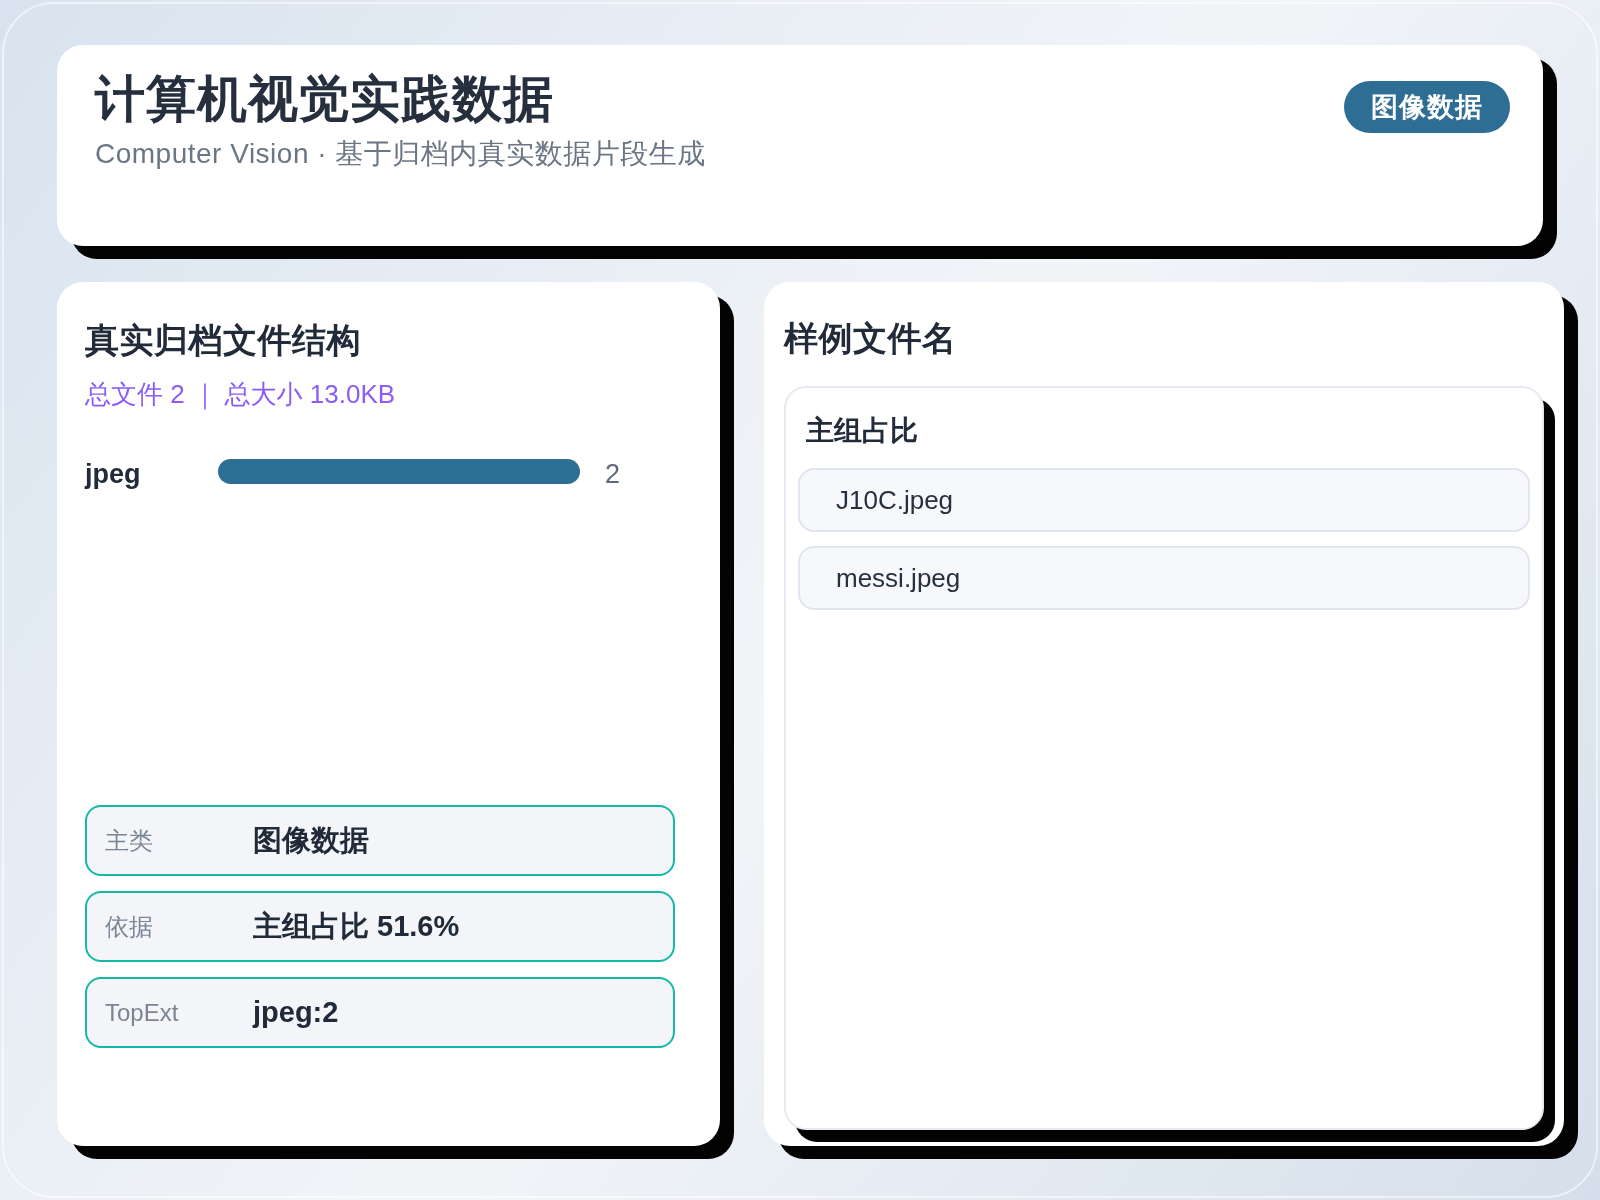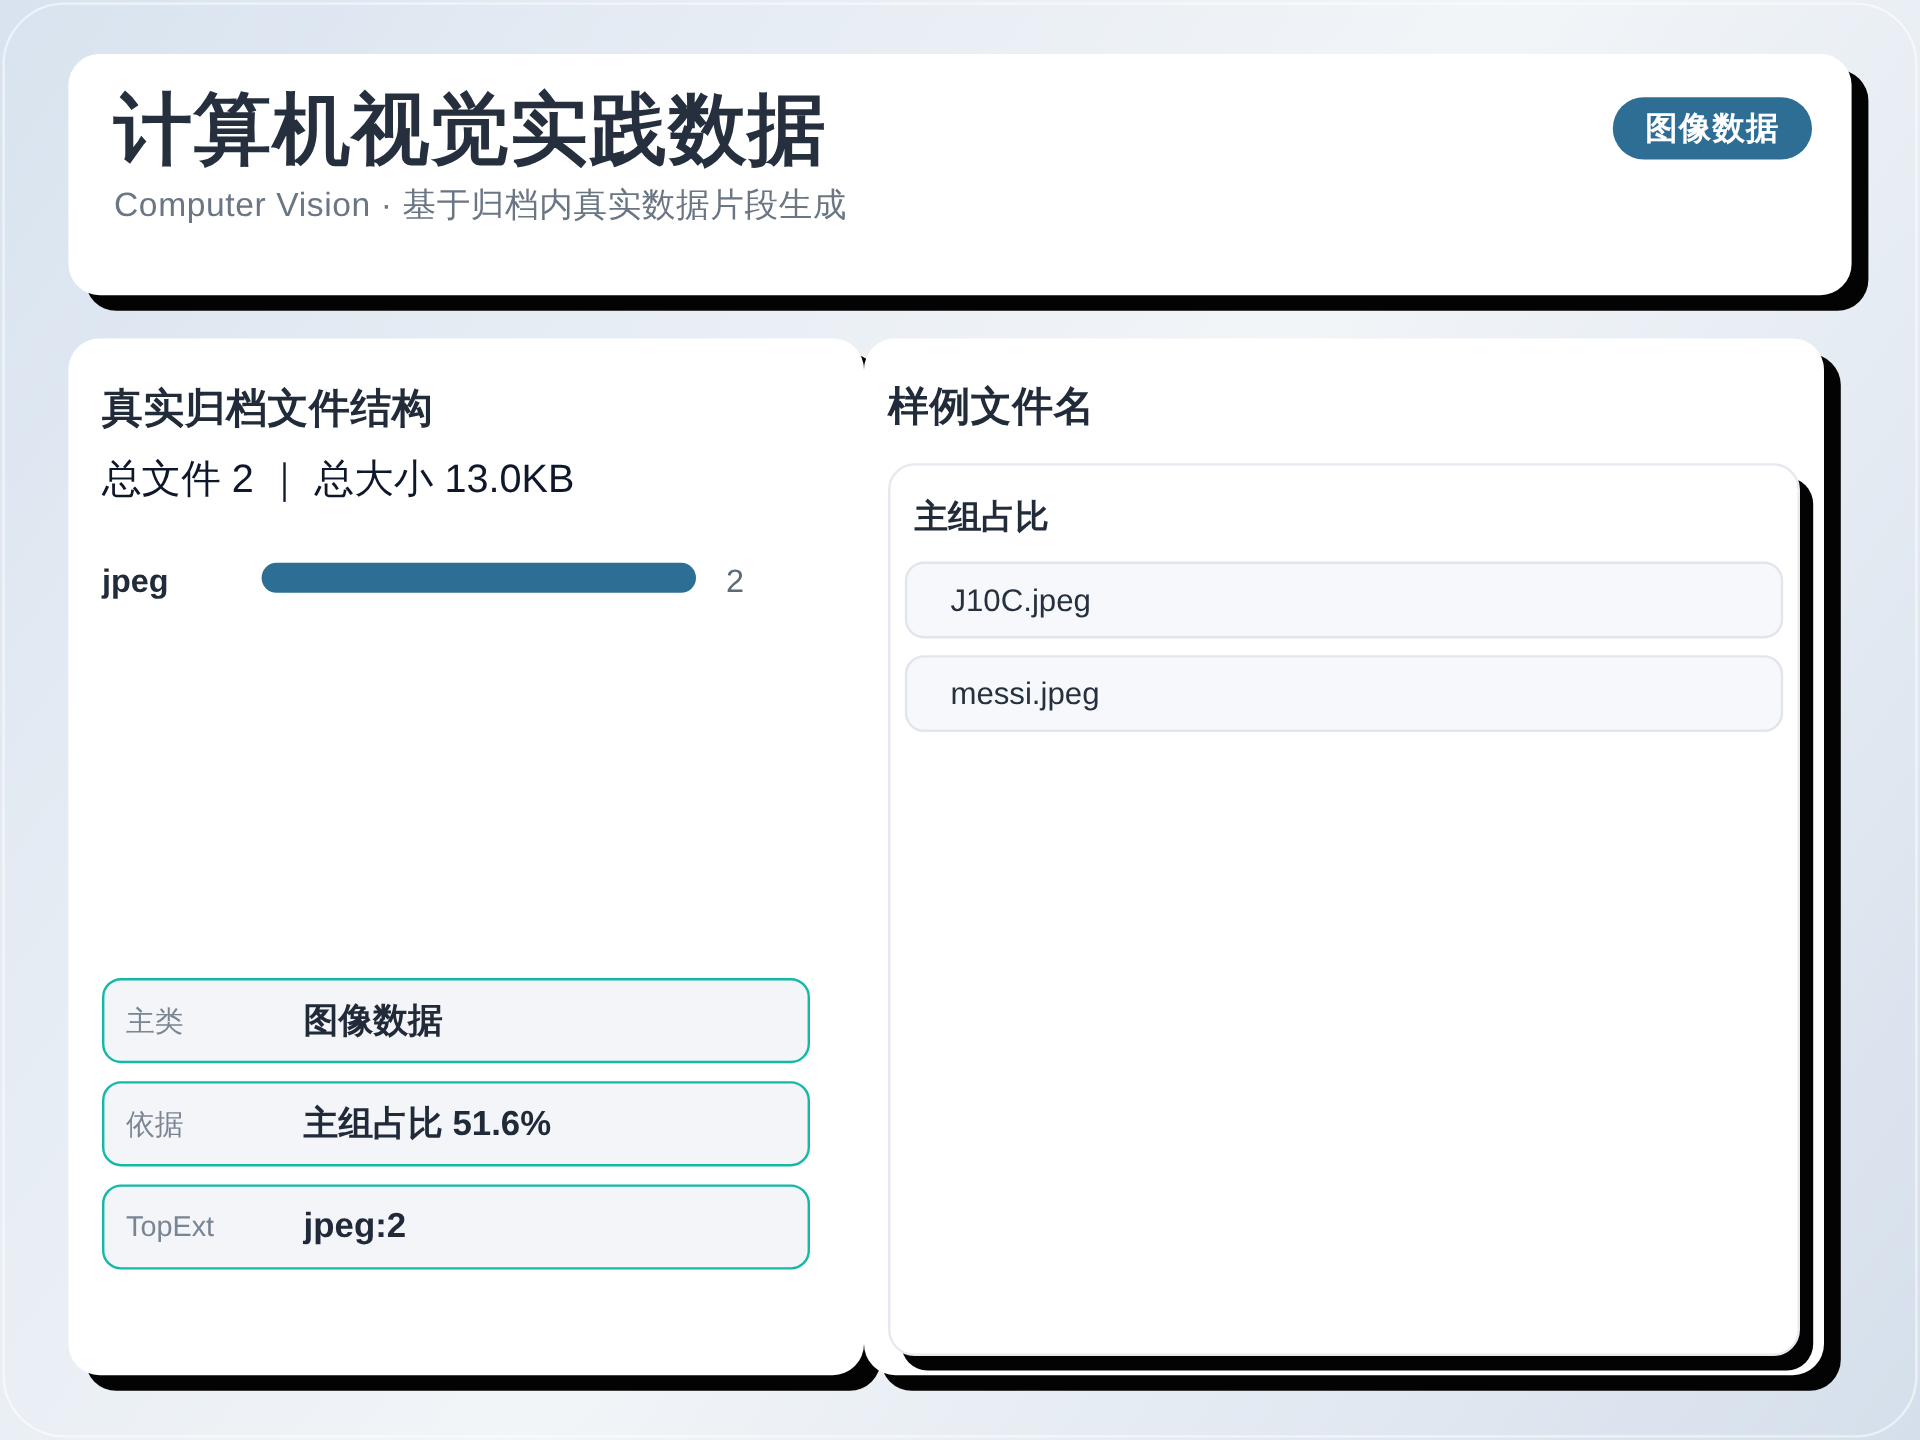--- a/index.html
+++ b/index.html
@@ -20,51 +20,51 @@
   }
   .card {
     position: absolute;
     background: #ffffff;
     border-radius: 26px;
     box-shadow: 14px 13px 0 #030303;
   }
   
   .header-card { left: 57px; top: 45px; width: 1486px; height: 201px; padding: 26px 38px 0 38px; }
   .page-title {
-    font-size: 65px; font-weight: 800; letter-spacing: 1px;
+    font-size: 50px; font-weight: 800; letter-spacing: 1px;
     color: #262f3e; line-height: 1.14;
   }
   .page-subtitle { margin-top: 7px; font-size: 28px; color: #6b7684; letter-spacing: 0.5px; }
   .badge {
     position: absolute; top: 36px; right: 33px;
     height: 52px; padding: 0 27px;
     display: flex; align-items: center;
     background: #2e6d94; color: #ffffff;
     font-size: 27px; font-weight: 800;
     border-radius: 28px; letter-spacing: 1px;
   }
   
   .left-card { left: 57px; top: 282px; width: 663px; height: 864px; padding: 36px 45px 0 28px; }
   .section-title { font-size: 34px; font-weight: 800; color: #222b39; letter-spacing: 0.5px; }
-  .stats-line { margin-top: 13px; font-size: 33px; color: #0f172a; }
+  .stats-line { margin-top: 13px; font-size: 26px; color: #8b5cf6; }
   .chart { margin-top: 47px; height: 346px; }
   .chart-row { display: flex; }
   .chart-label { width: 133px; font-size: 27px; font-weight: 800; color: #222b39; }
   .chart-track { width: 362px; }
   .chart-bar { height: 25px; border-radius: 13px; background: #2d6f94; }
   .chart-value { margin-left: 25px; font-size: 27px; color: #5f6a78; }
   .info-row {
     height: 71px; margin-bottom: 15px;
     background: #f3f5f9; border: 2px solid #14b8a6; border-radius: 16px;
     display: flex; align-items: center; padding-left: 18px;
   }
   .info-label { width: 148px; font-size: 24px; color: #7a8593; }
   .info-value { font-size: 29px; font-weight: 800; color: #202a38; }
   
-  .right-card { left: 720px; top: 282px; width: 800px; height: 864px; padding: 34px 20px 0 20px; }
+  .right-card { left: 764px; top: 282px; width: 800px; height: 864px; padding: 34px 20px 0 20px; }
   .inner-card {
     margin-top: 24px; height: 744px;
     background: #ffffff;
     border: 2px solid #e6e9ef;
     border-radius: 22px;
     box-shadow: 11px 12px 0 #030303;
     padding: 14px 12px;
   }
   .inner-title { margin: 10px 0 18px 8px; font-size: 28px; font-weight: 800; color: #222b39; }
   .file-item {

